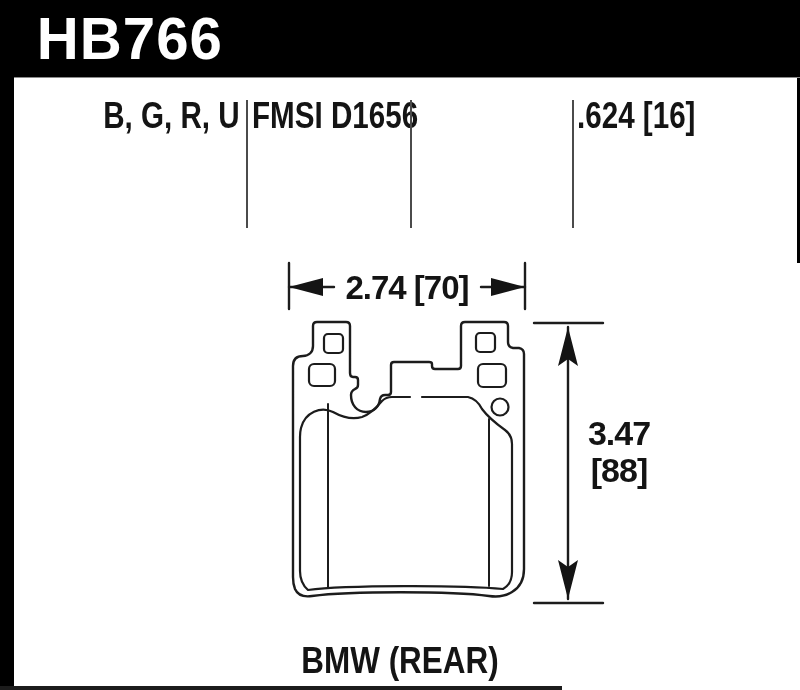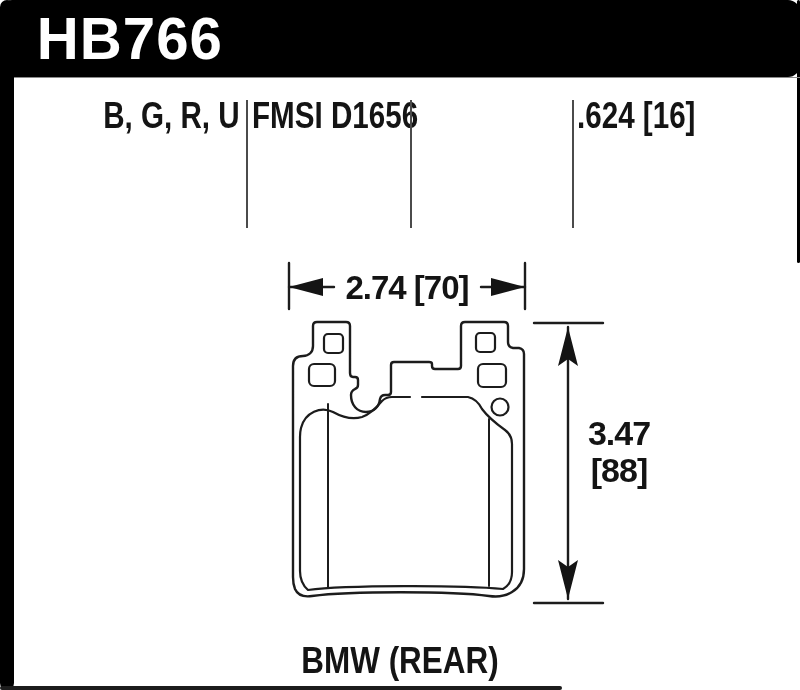--- a/index.html
+++ b/index.html
@@ -1,20 +1,20 @@
 <!DOCTYPE html>
 <html><head>
 <meta charset="utf-8">
 <style>
   html,body{margin:0;padding:0;background:#ffffff;}
   #page{
     position:relative;width:800px;height:690px;background:#ffffff;
     overflow:hidden;font-family:"Liberation Sans",sans-serif;
   }
-  .bar{position:absolute;background:#000000;border-radius:12px;}
+  .bar{position:absolute;background:#000000;}
   #header-bar{left:0;top:0;width:800px;height:77px;display:flex;align-items:center;}
   #left-strip{left:0;top:0;width:14px;height:690px;}
   #right-strip{left:797px;top:0;width:3px;height:263px;}
   #bottom-strip{left:0;top:686px;width:562px;height:4px;background:#1c1c1c;}
   #panel-hairline{position:absolute;left:14px;top:77px;width:786px;height:1px;background:#8a8a8a;}
   #part-number{
     color:#ffffff;font-size:60px;font-weight:bold;letter-spacing:1px;
     padding-left:38px;transform:scaleX(0.97);transform-origin:left center;white-space:nowrap;
   }
   .spec-text{

